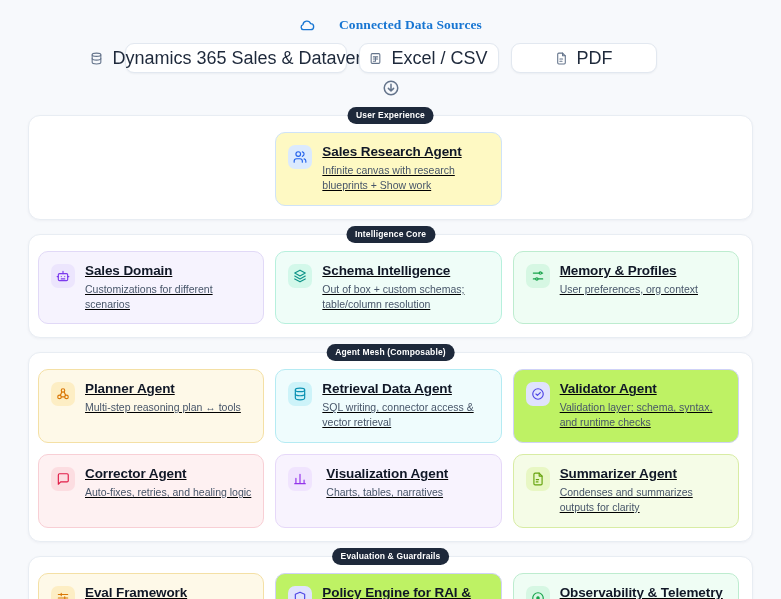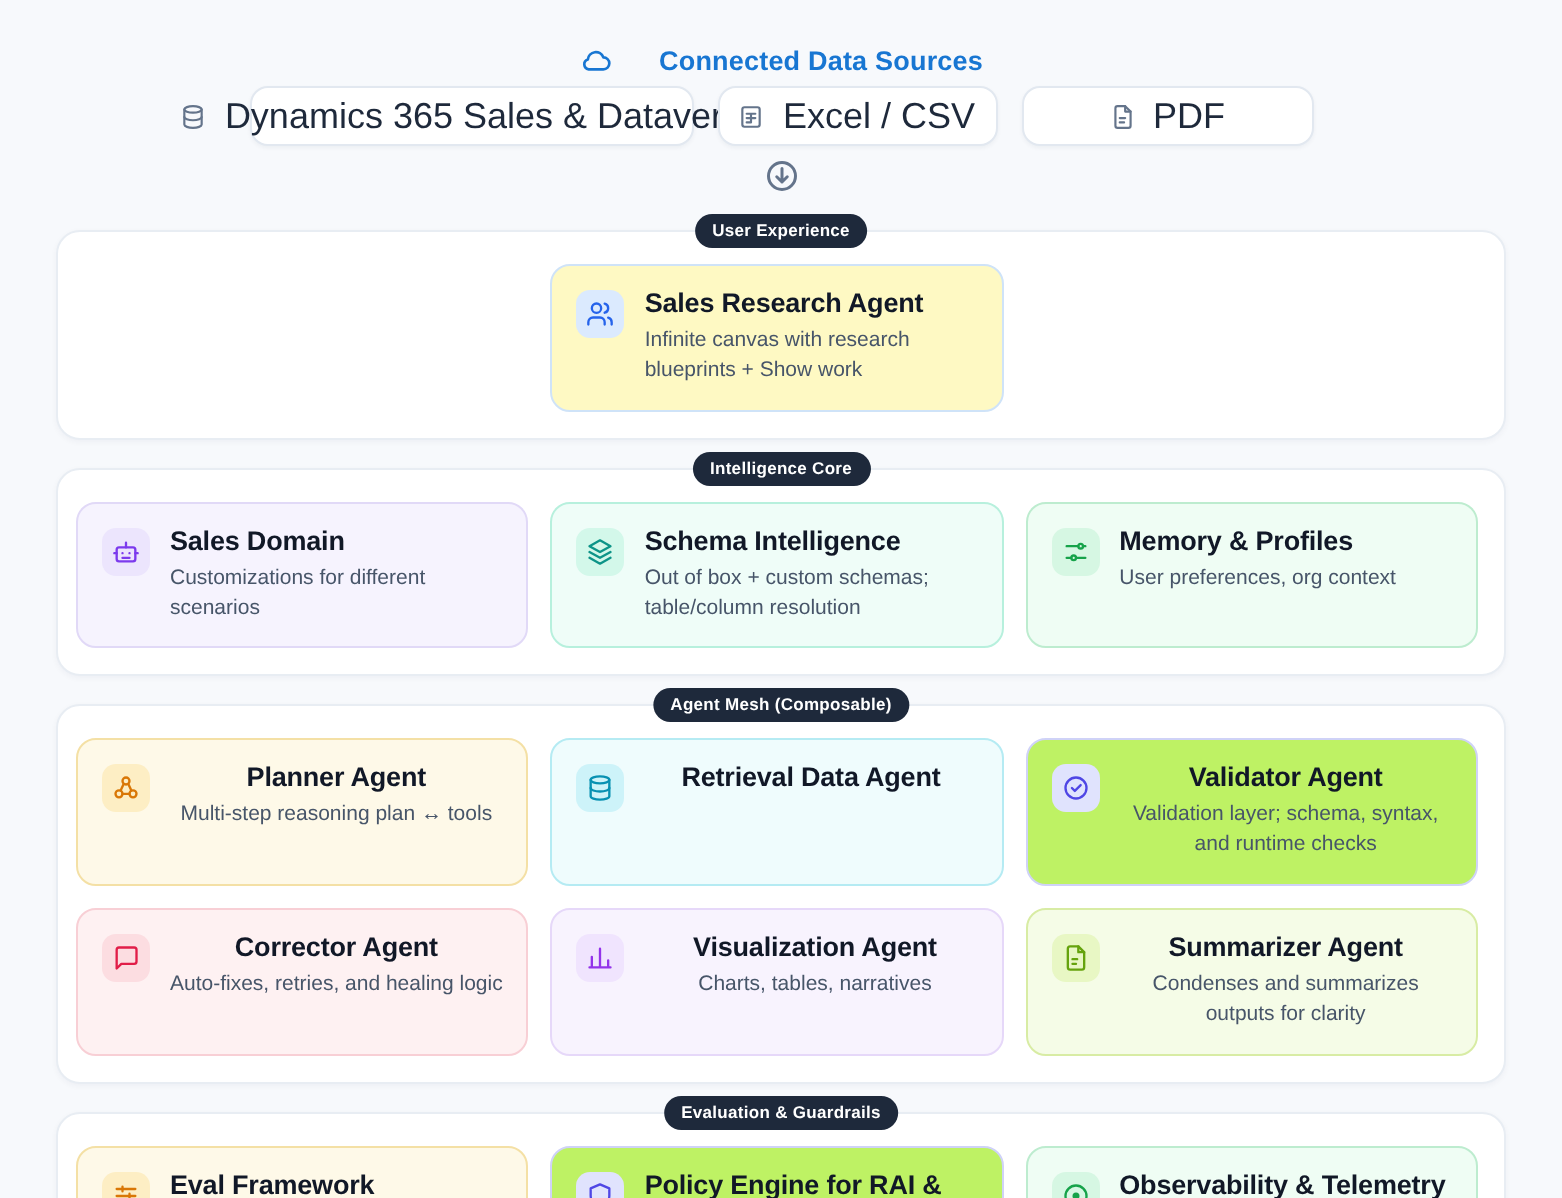--- a/index.html
+++ b/index.html
@@ -6,22 +6,23 @@
   html, body {
     width: 781px; height: 599px;
     background: #f7f9fc;
     font-family: "Liberation Sans", sans-serif;
     overflow: hidden;
   }
   .page { width: 781px; height: 599px; padding: 12px 28px 0 28px; position: relative; }
 
   
   .cds-head {
-    display: flex; align-items: flex-end; justify-content: center; gap: 24px;
+    display: flex; align-items: center; justify-content: center; gap: 24px;
     height: 26px;
+    font-family: Liberation Serif, serif;
   }
   .cds-head .label {
     color: #1876d2; font-size: 13.5px; font-weight: 600; letter-spacing: .1px;
   }
   .cloud-icon { display: block; }
 
   .cds-row {
     display: flex; justify-content: center; align-items: center; gap: 12px;
     margin-top: 5px;
   }
@@ -43,20 +44,21 @@
 
   
   .section {
     position: relative;
     background: #ffffff;
     border: 1px solid #e8edf3;
     border-radius: 12px;
     box-shadow: 0 1px 3px rgba(16,32,64,.045);
     margin-top: 14px;
     padding: 16px 13px 13px 9px;
+    text-decoration: underline;
   }
   .section-label {
     position: absolute; top: -9px; left: 50%; transform: translateX(-50%);
     background: #1e293b; color: #ffffff;
     font-size: 8.5px; font-weight: 700; letter-spacing: .15px;
     padding: 3px 9px 4px 9px; border-radius: 9px;
     white-space: nowrap;
   }
 
   .grid { display: grid; grid-template-columns: repeat(3, 1fr); gap: 11px; }
@@ -227,21 +229,21 @@
           <div class="title">Memory &amp; Profiles</div>
           <div class="desc">User preferences, org context</div>
         </div>
       </div>
 
     </div>
   </div>
 
   <div class="section">
     <div class="section-label">Agent Mesh (Composable)</div>
-    <div class="grid" style="row-gap:11px;text-align:center;">
+    <div class="grid" style="row-gap:11px;">
 
       <div class="card p-amber">
         <span class="ic">
           <svg width="14" height="14" viewBox="0 0 24 24" fill="none" stroke="currentColor" stroke-width="2" stroke-linecap="round" stroke-linejoin="round">
             <circle cx="12" cy="6" r="3"></circle>
               <circle cx="6" cy="17" r="3"></circle>
               <circle cx="18" cy="17" r="3"></circle>
             <path d="M10 8.5 7.5 14M14 8.5 16.5 14M9 17h6"></path>
           </svg>
         </span>
@@ -254,20 +256,21 @@
       <div class="card p-cyan">
         <span class="ic">
           <svg width="14" height="14" viewBox="0 0 24 24" fill="none" stroke="currentColor" stroke-width="2" stroke-linecap="round" stroke-linejoin="round">
             <ellipse cx="12" cy="5" rx="8" ry="3"></ellipse>
             <path d="M4 5v14c0 1.66 3.58 3 8 3s8-1.34 8-3V5"></path>
             <path d="M4 12c0 1.66 3.58 3 8 3s8-1.34 8-3"></path>
           </svg>
         </span>
         <div class="body">
           <div class="title">Retrieval Data Agent</div>
+          <div class="desc">SQL writing, connector access &amp; vector retrieval</div>
         </div>
       </div>
 
       <div class="card p-indigo">
         <span class="ic">
           <svg width="14" height="14" viewBox="0 0 24 24" fill="none" stroke="currentColor" stroke-width="2" stroke-linecap="round" stroke-linejoin="round">
             <circle cx="12" cy="12" r="9"></circle>
               <path d="m8.5 12 2.5 2.5 5-5"></path>
           </svg>
         </span>

